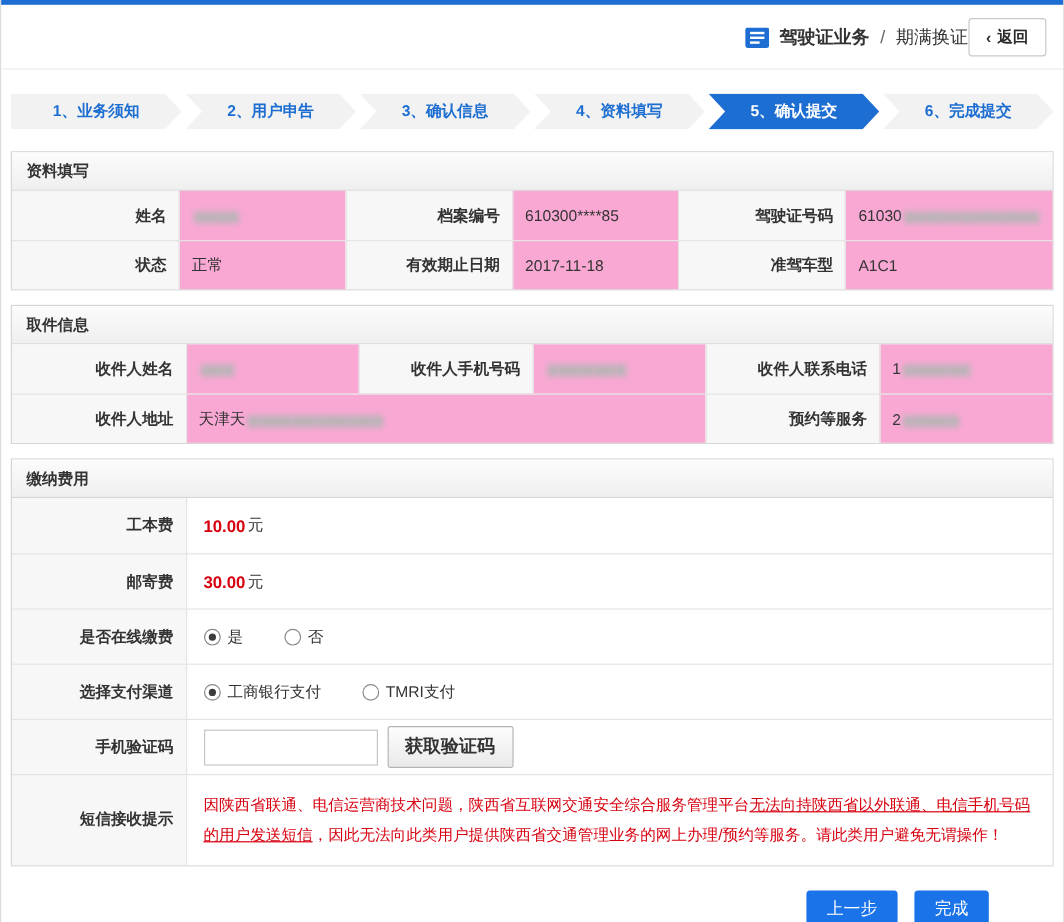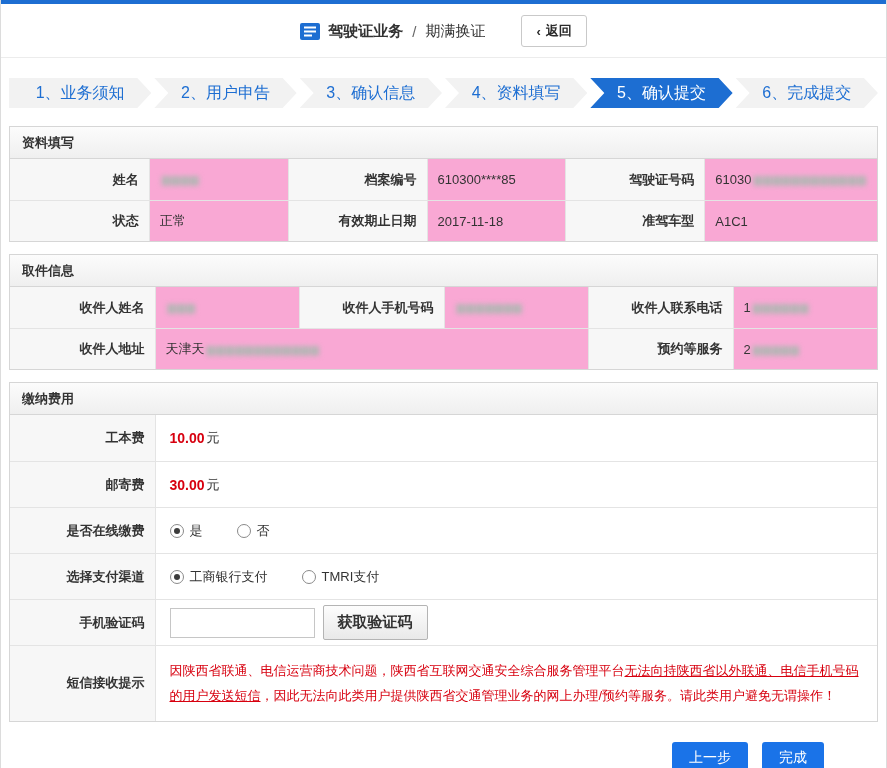--- a/index.html
+++ b/index.html
@@ -16,42 +16,42 @@
   }
   .page{
     width:887px;min-height:768px;
     border-left:1px solid #dcdcdc;border-right:1px solid #dcdcdc;
     display:flex;flex-direction:column;background:#fff;
   }
   .accent-bar{height:4px;background:var(--accent);flex:none}
 
   
   .hdr{
-    display:flex;justify-content:center;align-items:center;
-    padding:11px 14px 10px 14px;border-bottom:1px solid #ececec;gap:36px;
+    display:flex;justify-content:flex-end;align-items:center;
+    padding:11px 14px 10px 14px;border-bottom:1px solid #ececec;
   }
   .hdr-title{display:flex;align-items:center;gap:8px;font-size:15px}
   .doc-icon{color:var(--accent);display:inline-flex;align-items:center}
   .t-main{font-weight:bold;color:#333}
   .t-sep{color:#666;margin:0 1px}
   .t-sub{color:#333}
   .back-btn{
     display:inline-flex;align-items:center;gap:5px;
     background:#fff;border:1px solid #c9c9c9;border-radius:3px;
     padding:6px 14px;font-size:13px;color:#2b2b2b;font-weight:bold;cursor:pointer;
     font-family:inherit;
   }
   .back-btn .chev{color:#2b2b2b;font-size:13px;line-height:1}
 
   
   .steps{display:flex;gap:3px;padding:20px 8px 6px 8px}
   .step{
     flex:1;height:30px;line-height:30px;text-align:center;
     background:#f2f2f2;color:var(--accent);
-    font-size:16px;font-weight:normal;cursor:pointer;
+    font-size:13px;font-weight:bold;cursor:pointer;
     clip-path:polygon(0 0,calc(100% - 14px) 0,100% 50%,calc(100% - 14px) 100%,0 100%,14px 50%);
   }
   .step:first-child{
     clip-path:polygon(0 0,calc(100% - 14px) 0,100% 50%,calc(100% - 14px) 100%,0 100%);
   }
   .step.active{background:var(--accent);color:#fff}
 
   
   .section{margin:12px 8px 0 8px;border:1px solid #d6d6d6}
   .section-title{

